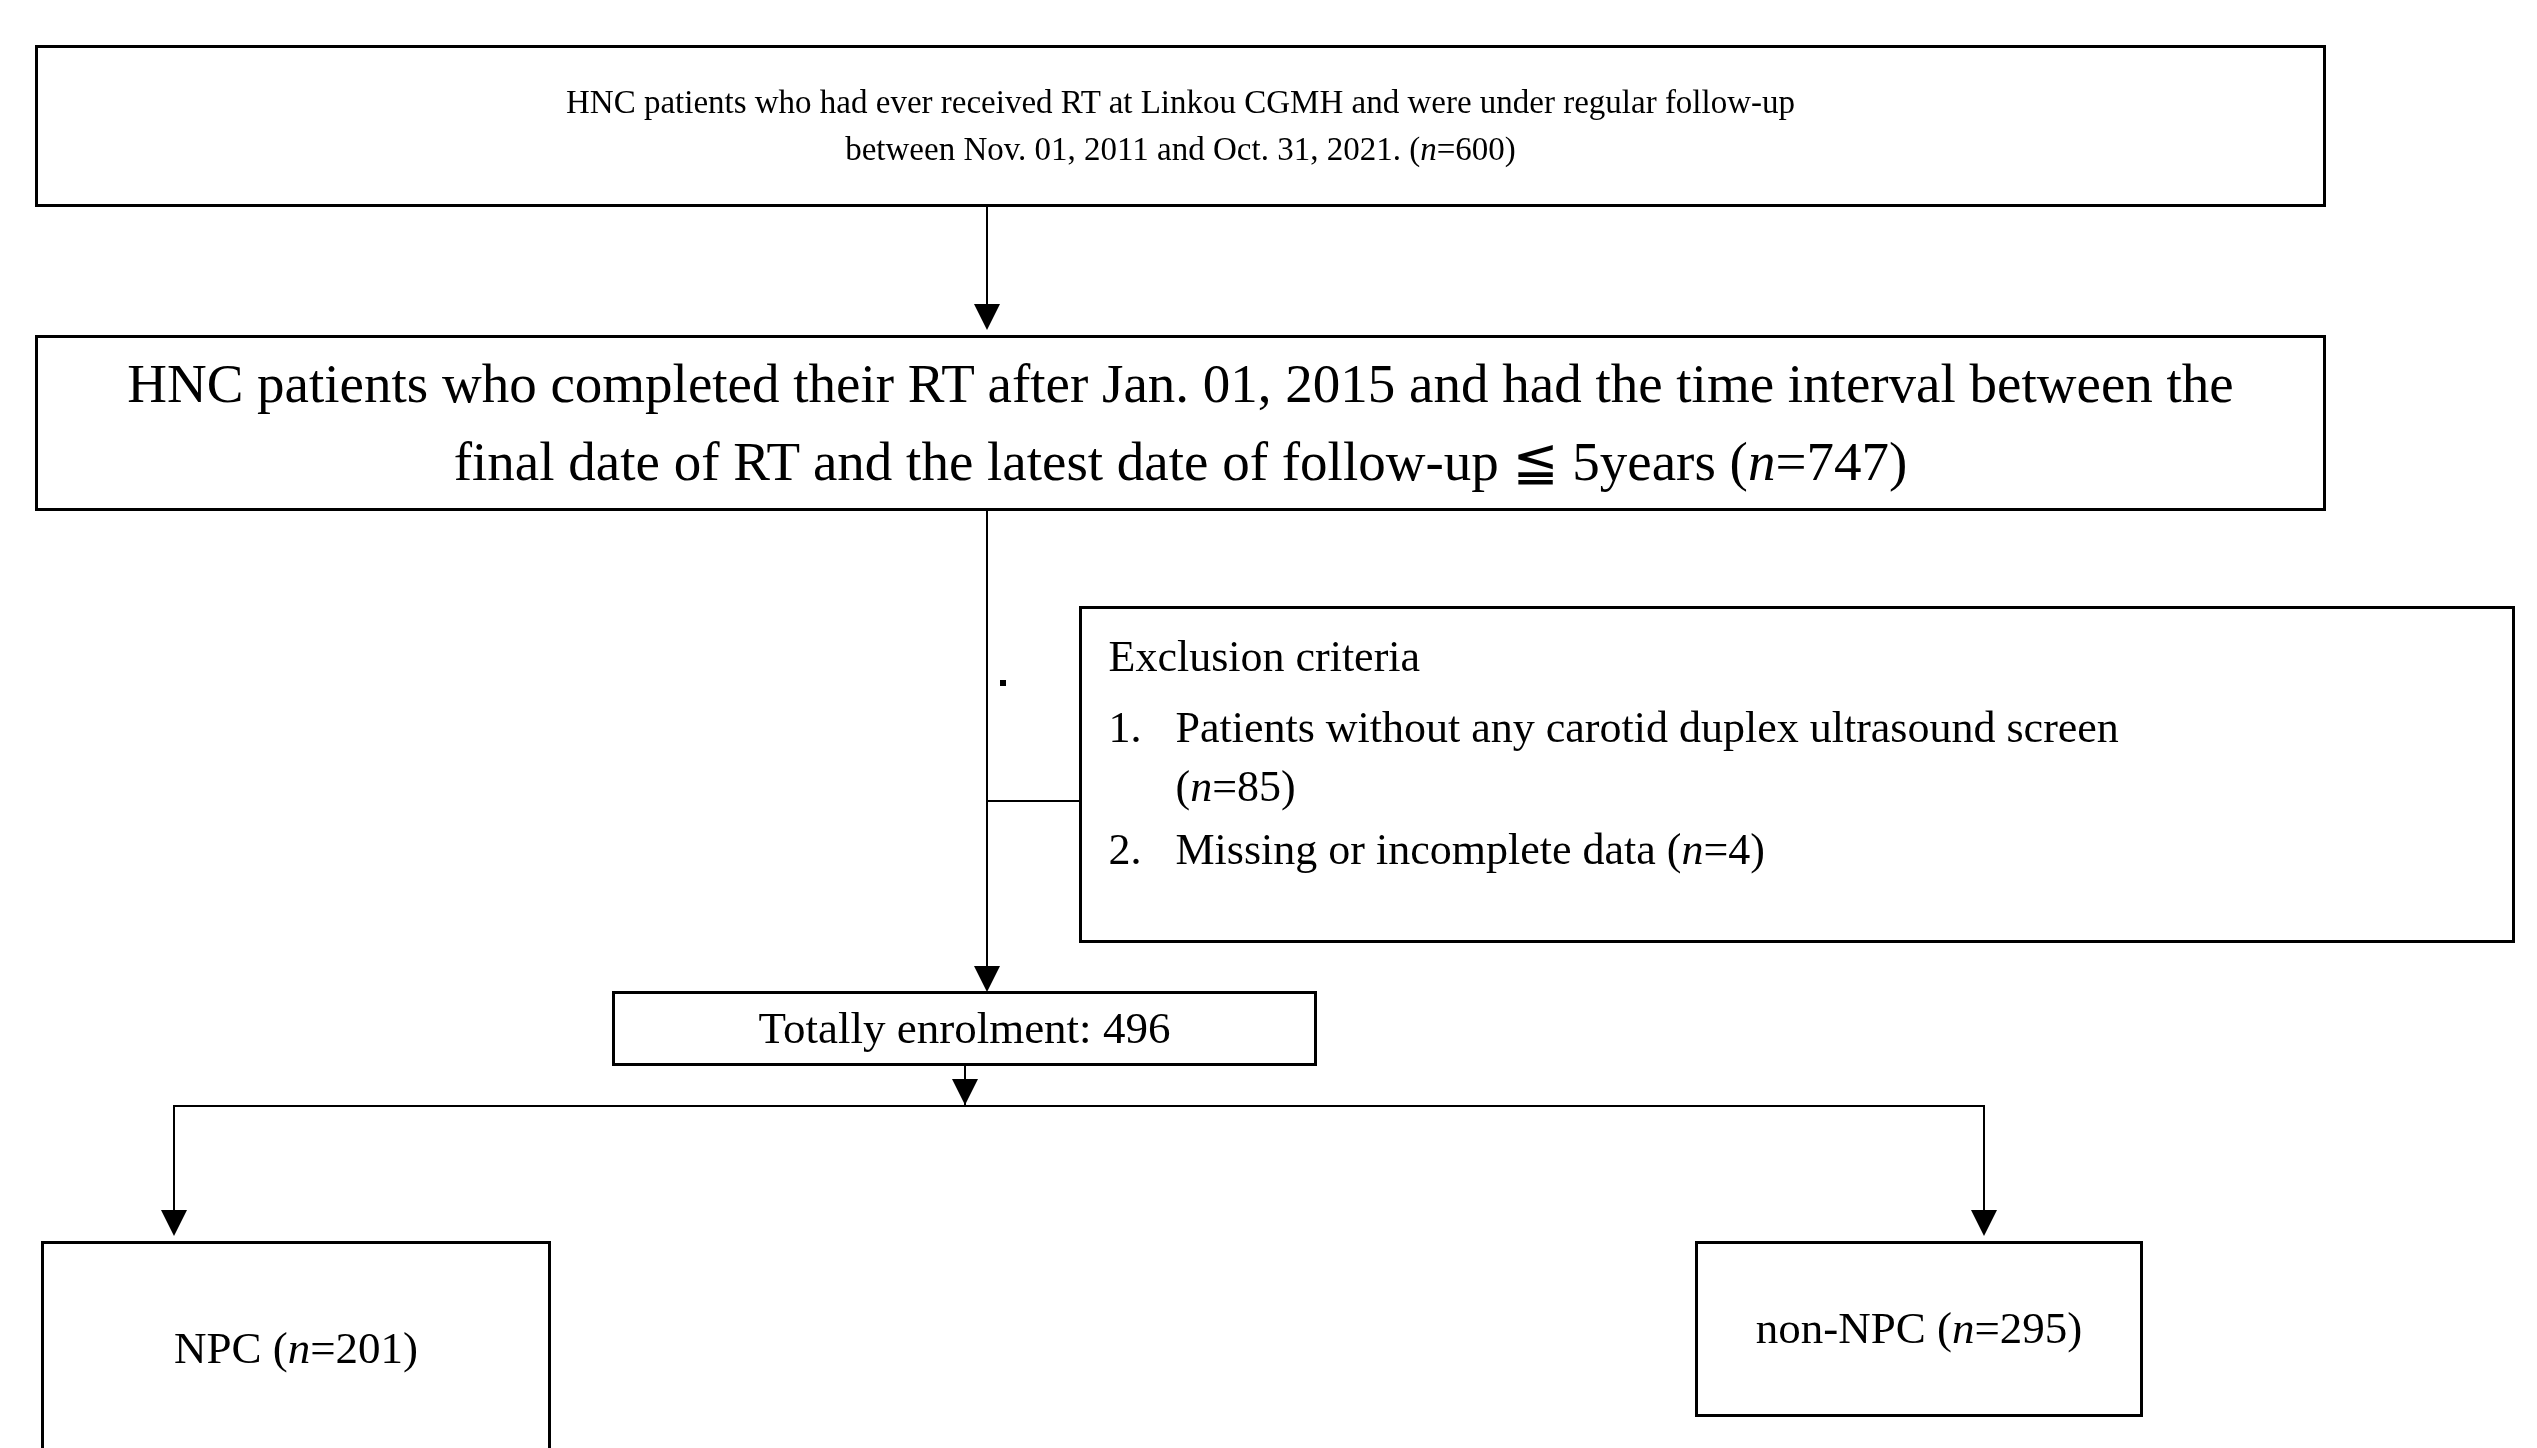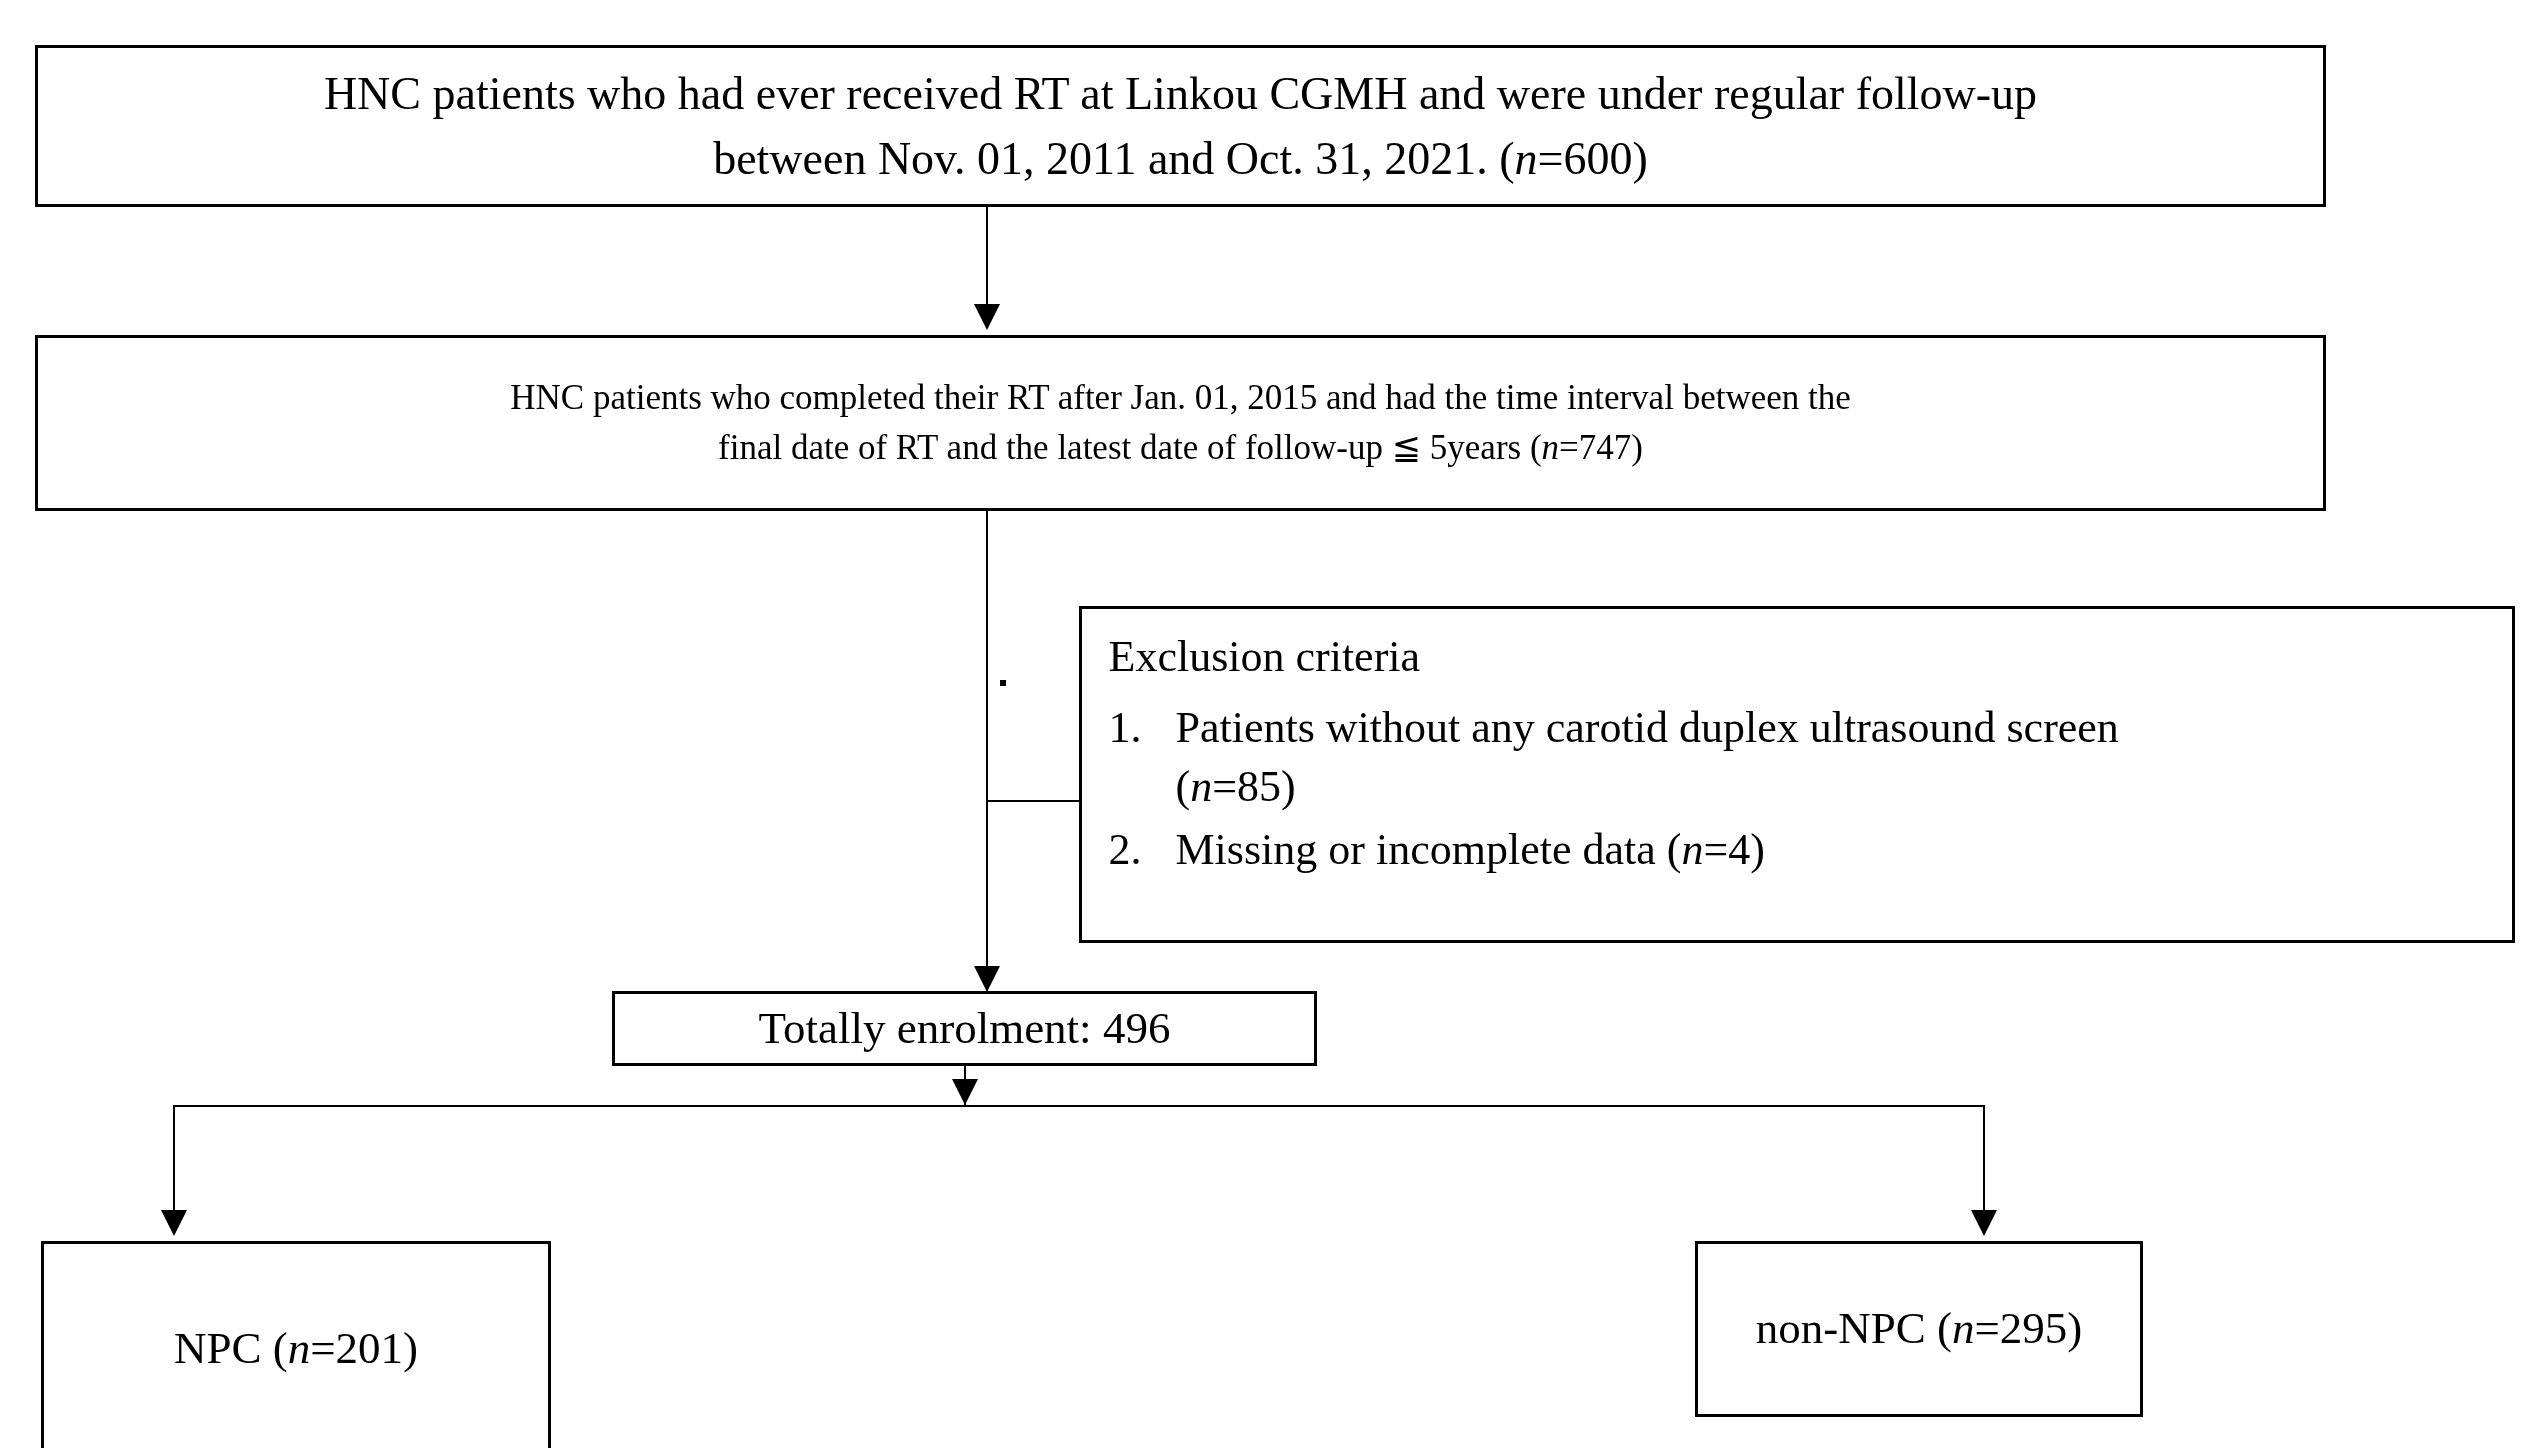--- a/index.html
+++ b/index.html
@@ -31,28 +31,28 @@
   }
   .box-text {
     display: block;
     padding: 0 14px;
   }
   #box-cohort {
     left: 35px;
     top: 45px;
     width: 2291px;
     height: 162px;
-    font-size: 46px;
+    font-size: 33px;
   }
   #box-eligible {
     left: 35px;
     top: 335px;
     width: 2291px;
     height: 176px;
-    font-size: 35px;
+    font-size: 55px;
   }
   #box-exclusion {
     left: 1079px;
     top: 606px;
     width: 1436px;
     height: 337px;
     display: block;
     padding: 17px 23.4px 0 26.5px;
     text-align: left;
     font-size: 44px;

